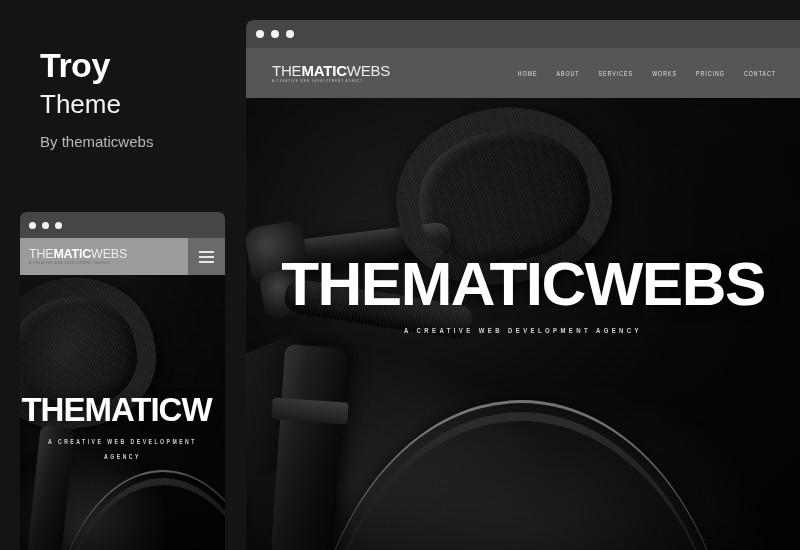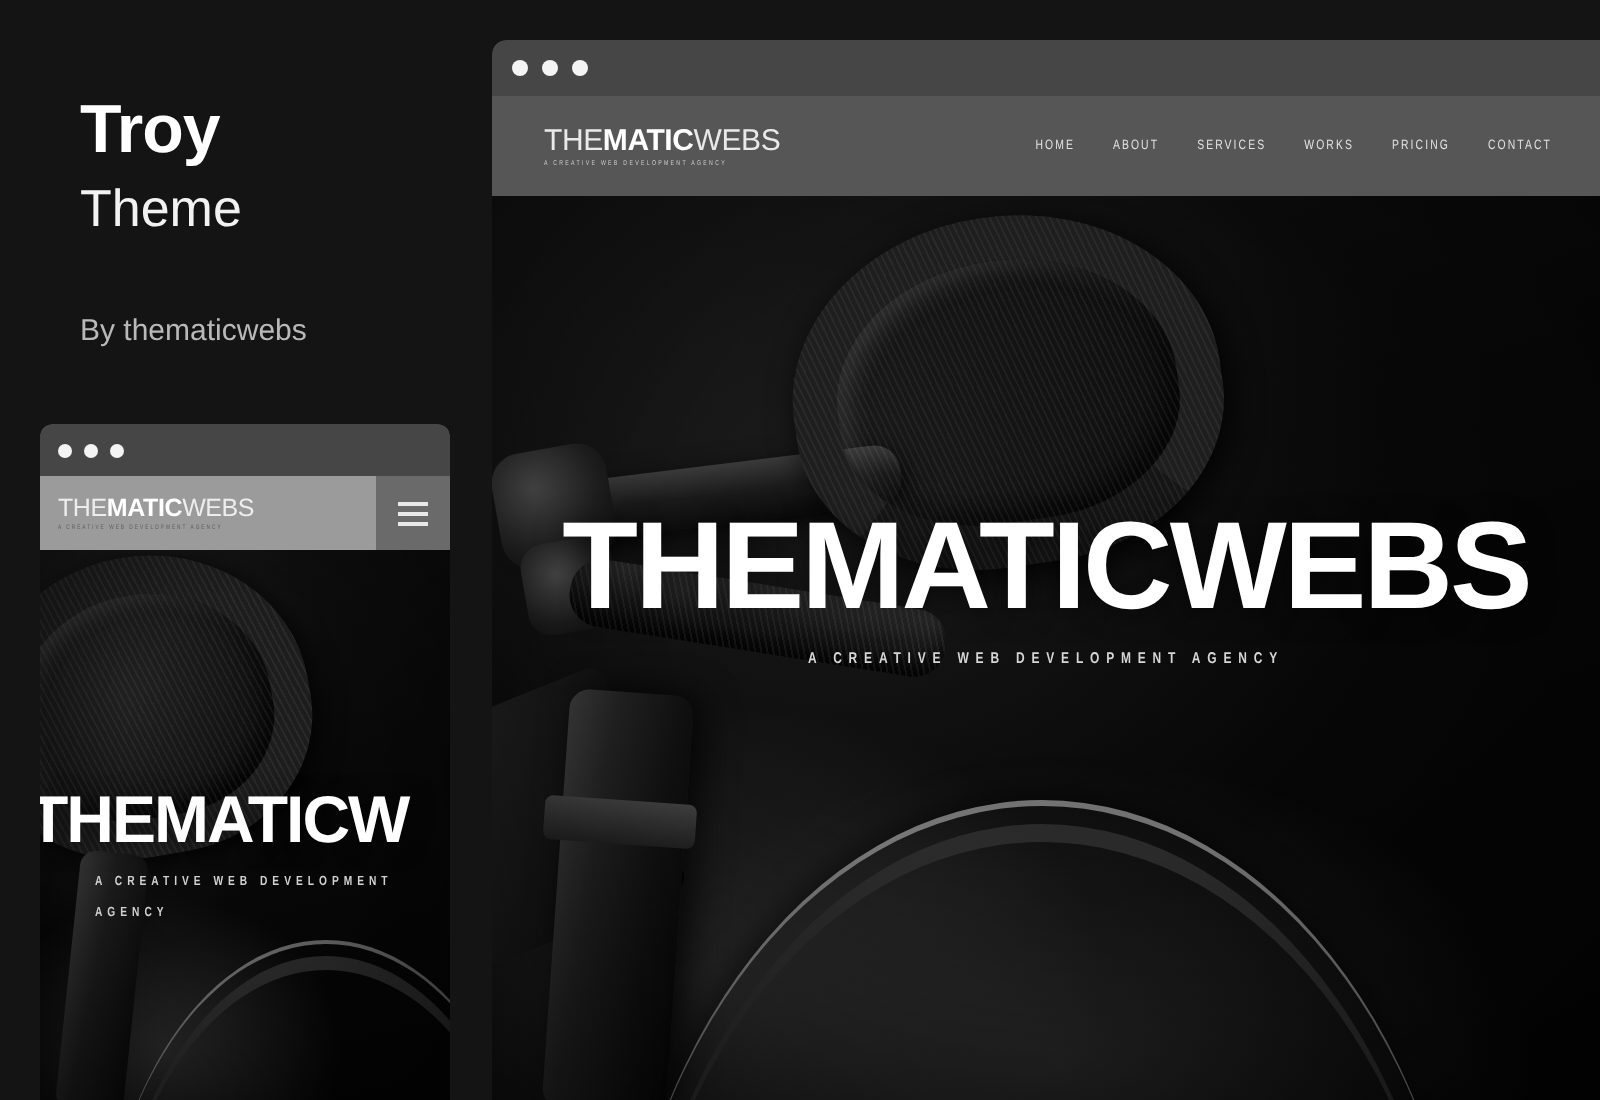--- a/index.html
+++ b/index.html
@@ -34,21 +34,21 @@
     font-size:26px;
     font-weight:300;
     color:#f2f2f2;
     line-height:1.25;
     margin-top:4px;
   }
   .theme-author {
     font-size:15px;
     font-weight:400;
     color:#b9b9b9;
-    margin-top:37px;
+    margin-top:13px;
   }
 
   
   .chrome-bar {
     background:#464646;
     display:flex;
     align-items:center;
   }
   .dot {
     border-radius:50%;
@@ -399,21 +399,21 @@
   .m-vignette {
     position:absolute; inset:0;
     background:radial-gradient(ellipse 92% 88% at 50% 48%, rgba(0,0,0,0) 32%, rgba(0,0,0,.7) 100%);
   }
 
   .m-hero-text {
     position:absolute;
     z-index:4;
     left:0; right:0;
     top:155px;
-    text-align:left;
+    text-align:center;
   }
   .m-hero-title {
     font-size:33px;
     font-weight:bold;
     color:#ffffff;
     letter-spacing:-1px;
     line-height:1;
     white-space:nowrap;
     transform:translateX(-6px);
     text-shadow:0 2px 12px rgba(0,0,0,.55);

